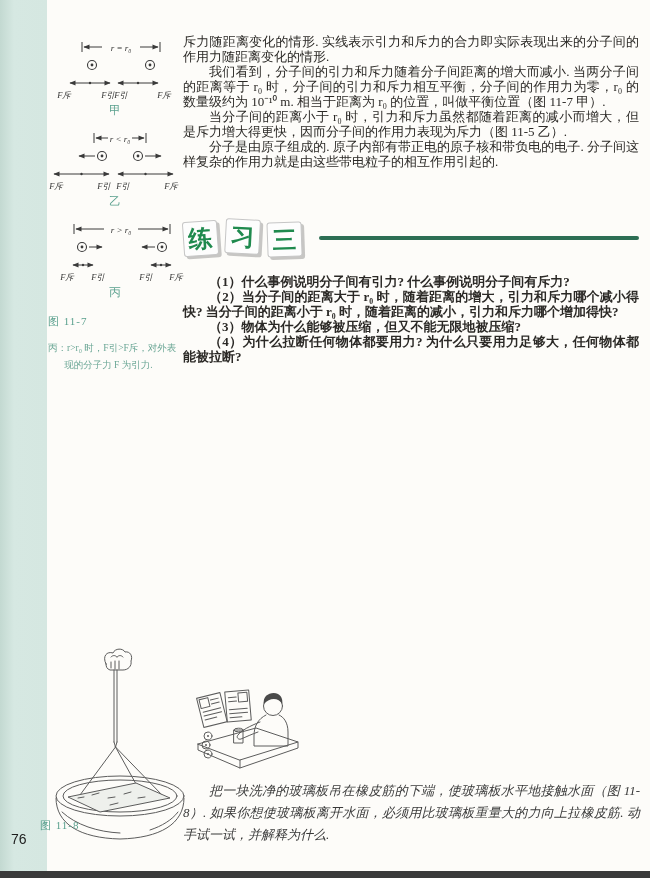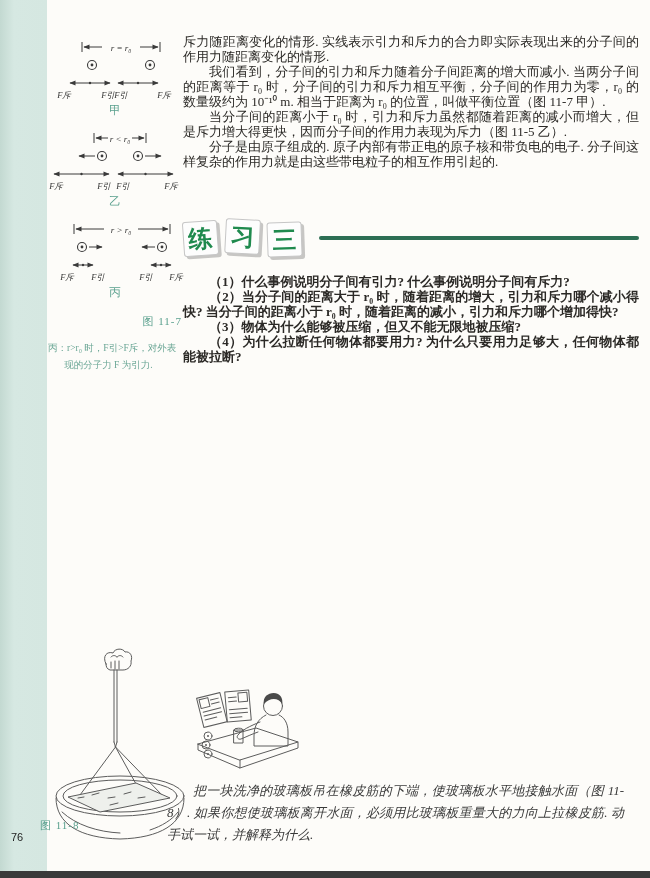--- a/index.html
+++ b/index.html
@@ -8,31 +8,31 @@
     background:#fdfcf9;overflow:hidden;
     font-family:"Liberation Serif",serif;color:#2b2926;
   }
   
   .left-strip{
     position:absolute;left:0;top:0;width:47px;height:871px;
     background:linear-gradient(to right,#c3d9d1 0px,#d6e8e2 14px,#d5e7e1 100%);
   }
   .page-number{
     position:absolute;left:11px;top:831px;
-    font-family:"Liberation Sans",sans-serif;font-size:11px;color:#1d1d1d;
+    font-family:"Liberation Sans",sans-serif;font-size:14px;color:#1d1d1d;
   }
   
   .bottom-bar{position:absolute;left:0;bottom:0;width:650px;height:7px;background:#3a3a3a;}
 
   
   .figure-column{position:absolute;left:48px;top:40px;width:134px;}
   .diagram-block{margin-bottom:13px;}
   .diagram-block svg{display:block;overflow:visible;width:132px;height:62px;}
   .diagram-label{ text-align:center;font-size:11.5px;color:#5aa08e;margin-top:1px;}
-  .fig-caption-title{text-align:right;font-size:11px;color:#5aa08e;margin-top:14px;letter-spacing:1px;padding-left:48px;}
+  .fig-caption-title{text-align:left;font-size:11px;color:#5aa08e;margin-top:14px;letter-spacing:1px;}
   .fig-caption-lines{margin-top:11px;font-size:9.5px;line-height:17px;color:#6aa695;}
   .fig-caption-lines .cap-line{padding-left:1.7em;text-indent:-1.7em;margin:0;}
 
   .ln,.tick{stroke:#3a3a3a;stroke-width:1;fill:none;}
   .mol{fill:none;stroke:#3a3a3a;stroke-width:1.1;}
   .dot{fill:#3a3a3a;stroke:none;}
   .dim{font:italic 9px "Liberation Serif",serif;fill:#333;text-anchor:middle;}
   .flab{font:italic 8.5px "Liberation Serif",serif;fill:#333;text-anchor:middle;}
 
   
@@ -56,21 +56,21 @@
   .questions{margin-top:13px;}
   .questions p{margin:0;font-weight:bold;}
 
   
   .basin-figure{position:absolute;left:40px;top:648px;width:150px;}
   .basin-figure svg{display:block;width:150px;height:168px;overflow:visible;}
   .basin-caption{text-align:left;font-size:11px;color:#5aa08e;margin-top:2px;letter-spacing:1px;}
   .cartoon{position:absolute;left:194px;top:688px;width:110px;height:94px;}
   .cartoon svg{display:block;width:110px;height:94px;overflow:visible;}
   .activity-text{
-    position:absolute;left:167px;top:780px;width:457px;
+    position:absolute;left:183px;top:780px;width:457px;
     font-style:italic;font-size:13px;line-height:22px;text-indent:2em;
     text-align:justify;color:#3a3a3a;
   }
   .sk{stroke:#5c5c5c;stroke-width:1;fill:none;stroke-linecap:round;stroke-linejoin:round;}
   .plate{stroke:#5c5c5c;stroke-width:1;fill:#eef0ec;}
 </style>
 </head>
 <body>
 
 <svg width="0" height="0" style="position:absolute" aria-hidden="true">

